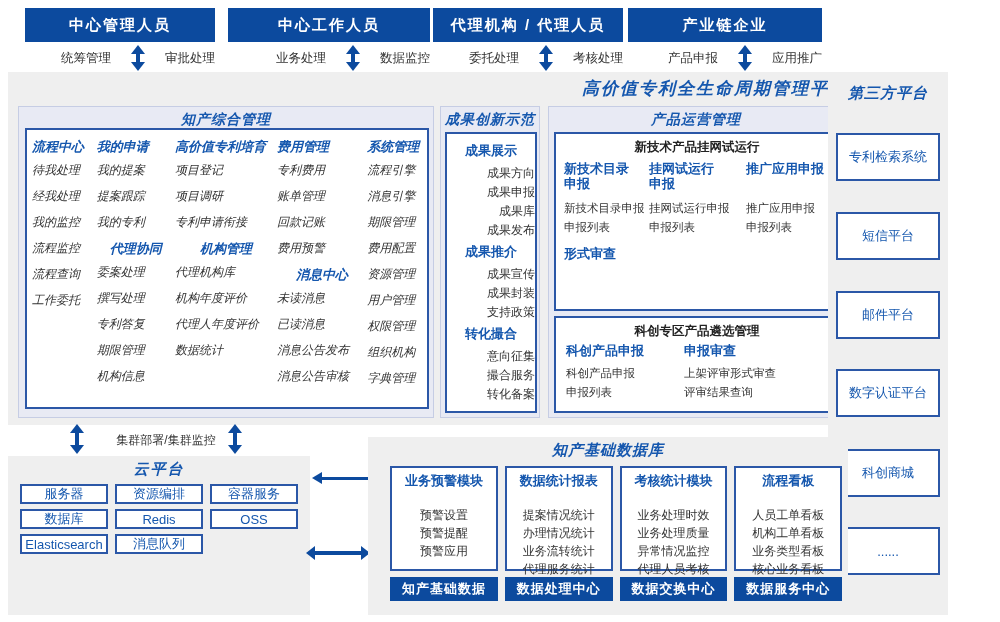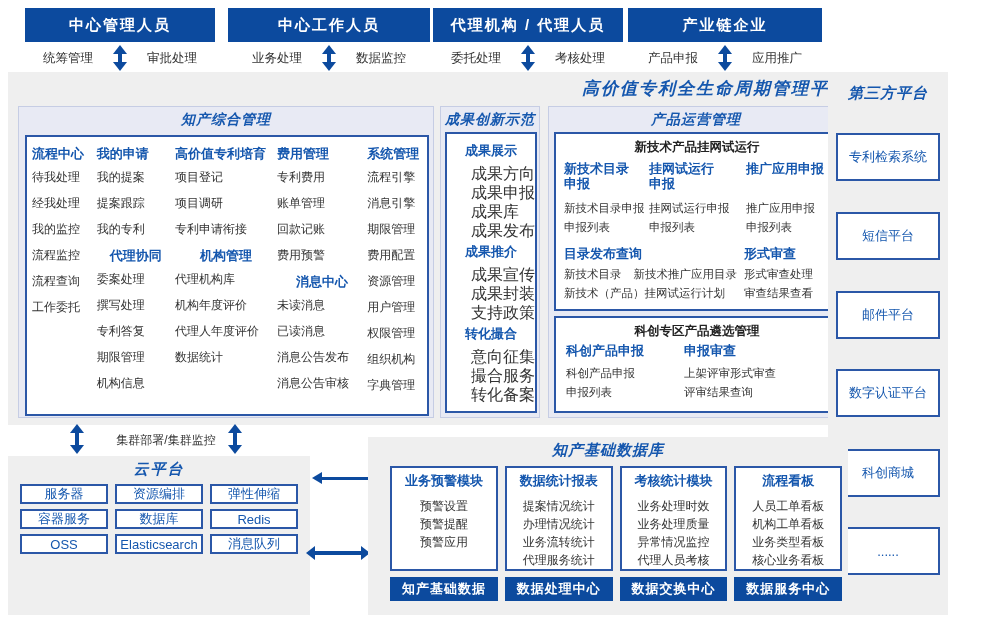--- a/index.html
+++ b/index.html
@@ -7,21 +7,21 @@
     --gray-bg:#efefef; --section-bg:#e8eaf4; --panel-border:#2b57a7; --section-border:#c6cde4;
   }
   *{margin:0;padding:0;box-sizing:border-box;}
   body{font-family:"Liberation Sans","DejaVu Sans",sans-serif;background:#fff;}
   .canvas{position:relative;width:1000px;height:622px;background:#fff;overflow:hidden;}
 
   
   .role{position:absolute;top:8px;}
   .role-bar{height:34px;background:var(--accent);color:#fff;font-weight:bold;font-size:15px;
     letter-spacing:2px;display:flex;align-items:center;justify-content:center;white-space:nowrap;}
-  .role-labels{margin-top:3px;height:26px;display:flex;align-items:center;justify-content:center;gap:20px;}
+  .role-labels{margin-top:3px;height:26px;display:flex;align-items:center;justify-content:flex-end;gap:20px;}
   .rl{font-size:12.5px;color:var(--text);white-space:nowrap;}
 
   
   .varr{position:relative;display:inline-block;width:14px;height:26px;}
   .varr .shaft{position:absolute;left:5px;top:8px;bottom:8px;width:4px;background:var(--accent);}
   .varr:before{content:"";position:absolute;top:0;left:0;border-left:7px solid transparent;border-right:7px solid transparent;border-bottom:9px solid var(--accent);}
   .varr:after{content:"";position:absolute;bottom:0;left:0;border-left:7px solid transparent;border-right:7px solid transparent;border-top:9px solid var(--accent);}
   .harr{position:absolute;height:14px;}
   .harr .shaft{position:absolute;top:5px;left:7px;right:7px;height:4px;background:var(--accent);}
   .harr:before{content:"";position:absolute;left:0;top:0;border-top:7px solid transparent;border-bottom:7px solid transparent;border-right:9px solid var(--accent);}
@@ -34,27 +34,27 @@
   .mainbox{position:absolute;left:8px;top:72px;width:840px;height:353px;background:var(--gray-bg);}
   .main-title{position:absolute;top:5px;left:0;width:100%;text-align:right;font-weight:bold;font-style:italic;
     font-size:17px;letter-spacing:2px;color:var(--blue);}
   .section{position:absolute;background:var(--section-bg);border:1px solid var(--section-border);}
   .s1{left:10px;top:34px;width:416px;height:312px;}
   .s2{left:432px;top:34px;width:100px;height:312px;}
   .s3{left:540px;top:34px;width:296px;height:312px;}
   .section-title{height:25px;line-height:25px;text-align:center;font-weight:bold;font-style:italic;
     font-size:14px;letter-spacing:1px;color:var(--blue);white-space:nowrap;}
   .panel{position:absolute;background:#fff;border:2px solid var(--panel-border);}
-  .p1{left:6px;top:28px;width:404px;height:281px;padding:9px 5px;display:flex;justify-content:space-between;}
+  .p1{left:6px;top:21px;width:404px;height:281px;padding:9px 5px;display:flex;justify-content:space-between;font-style:italic;}
   .ghead{font-size:13px;line-height:15px;font-weight:bold;color:var(--blue);margin-bottom:9px;white-space:nowrap;}
   .ghead.sub{margin-top:3px;text-align:center;}
   .gitem{font-size:12px;line-height:14px;margin-bottom:12px;white-space:nowrap;color:var(--text);}
   .p2{left:4px;top:25px;width:92px;height:281px;padding:5px 0;}
   .inno-head{font-size:13px;font-weight:bold;color:var(--blue);text-align:center;line-height:16px;margin:4px 0 5px;white-space:nowrap;}
-  .inno-item{font-size:16px;line-height:19px;padding-left:24px;color:var(--text);white-space:nowrap;}
+  .inno-item{font-size:12px;line-height:19px;padding-left:16px;color:var(--text);white-space:nowrap;text-align:right;}
   .p3a{left:5px;top:25px;width:286px;height:179px;}
   .p3b{left:5px;top:209px;width:286px;height:97px;}
   .p3-title{margin-top:5px;text-align:center;font-size:12.5px;font-weight:bold;color:#222;line-height:16px;white-space:nowrap;}
   .p3-cols{display:flex;justify-content:space-between;padding:0 8px;margin-top:6px;}
   .p3-cols .ghead{min-height:32px;margin-bottom:6px;white-space:normal;}
   .p3item{font-size:11.5px;line-height:19px;color:var(--text);white-space:nowrap;}
   .p3-bottom{display:flex;padding:0 8px;margin-top:9px;}
   .p3bl{flex:1;}
   .p3br{width:86px;}
   .p3-bottom .ghead{margin-bottom:4px;}
@@ -87,21 +87,21 @@
   .cl-box{height:20px;background:#fff;border:2px solid var(--panel-border);display:flex;align-items:center;
     justify-content:center;font-size:13px;color:var(--blue);white-space:nowrap;}
 
   
   .dbbox{position:absolute;left:368px;top:437px;width:480px;height:178px;background:var(--gray-bg);}
   .db-title{position:absolute;top:4px;width:100%;text-align:center;font-weight:bold;font-style:italic;
     font-size:15px;letter-spacing:1px;color:var(--blue);}
   .db-row{position:absolute;left:22px;top:29px;width:452px;display:flex;gap:7px;}
   .db-mod{flex:1;}
   .db-card{height:105px;background:#fff;border:2px solid var(--panel-border);text-align:center;padding-top:4px;}
-  .db-head{font-size:13px;font-weight:bold;color:var(--blue);line-height:17px;margin-bottom:8px;white-space:nowrap;}
+  .db-head{font-size:13px;font-weight:bold;color:var(--blue);line-height:17px;margin-bottom:17px;white-space:nowrap;}
   .db-item{font-size:12px;line-height:18px;color:var(--text);white-space:nowrap;}
   .db-foot{margin-top:6px;height:24px;background:var(--accent);color:#fff;font-weight:bold;font-size:13px;
     line-height:24px;text-align:center;letter-spacing:1px;white-space:nowrap;}
 </style>
 </head>
 <body>
 
 <div class="canvas">
 
   <div class="role" style="left:25px;width:190px;">
@@ -272,34 +272,22 @@
           </div>
           <div style="width:84px;">
             <div class="ghead">推广应用申报</div>
             <div>
                 <div class="p3item">推广应用申报</div>
                 <div class="p3item">申报列表</div>
               </div>
           </div>
         </div>
         <div class="p3-bottom">
-          <div class="p3bl">
-            <div class="ghead">目录发布查询</div>
-            <div class="p3row">
-                <span class="p3item">新技术目录</span>
-                <span class="p3item">新技术推广应用目录</span>
-              </div>
-            <div class="p3item">新技术（产品）挂网试运行计划</div>
-          </div>
           <div class="p3br">
             <div class="ghead">形式审查</div>
-            <div>
-                <div class="p3item">形式审查处理</div>
-                <div class="p3item">审查结果查看</div>
-              </div>
           </div>
         </div>
       </div>
       <div class="panel p3b">
         <div class="p3-title">科创专区产品遴选管理</div>
         <div class="p3b-cols">
           <div class="colL">
             <div class="ghead">科创产品申报</div>
             <div>
                 <div class="p3item">科创产品申报</div>
@@ -345,21 +333,20 @@
   <div class="varr" style="position:absolute;left:228px;top:424px;height:30px;">
       <span class="shaft"></span>
     </div>
   <div class="cluster-label">集群部署/集群监控</div>
 
   <div class="cloud">
     <div class="cl-title">云平台</div>
     <div class="cl-grid">
         <div class="cl-box">服务器</div>
         <div class="cl-box">资源编排</div>
-        <div class="cl-box">弹性伸缩</div>
         <div class="cl-box">容器服务</div>
         <div class="cl-box">数据库</div>
         <div class="cl-box">Redis</div>
         <div class="cl-box">OSS</div>
         <div class="cl-box">Elasticsearch</div>
         <div class="cl-box">消息队列</div>
       </div>
   </div>
 
   <div class="larr" style="left:312px;top:472px;width:60px;">

